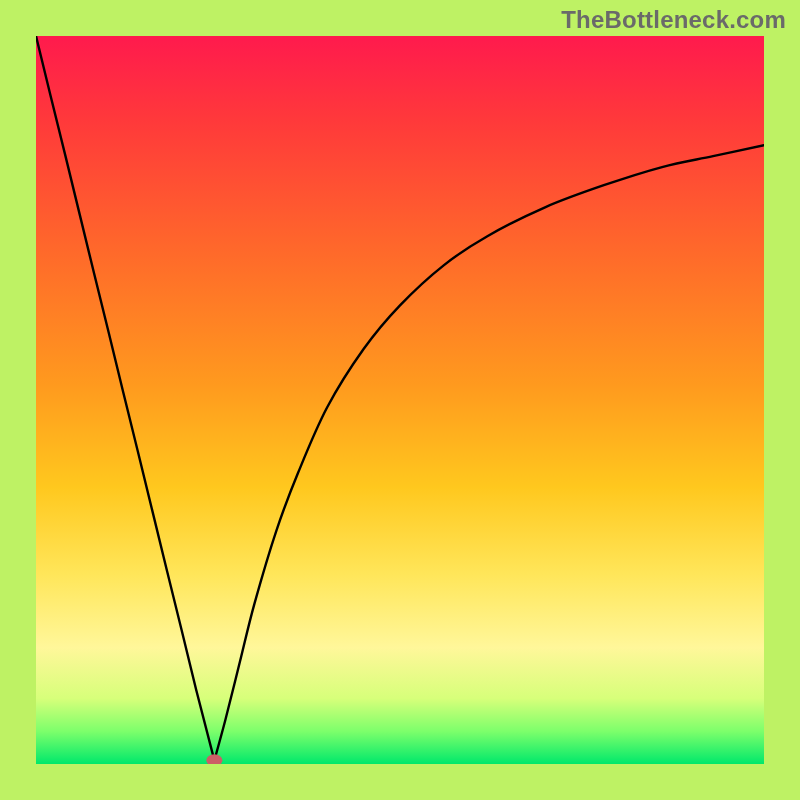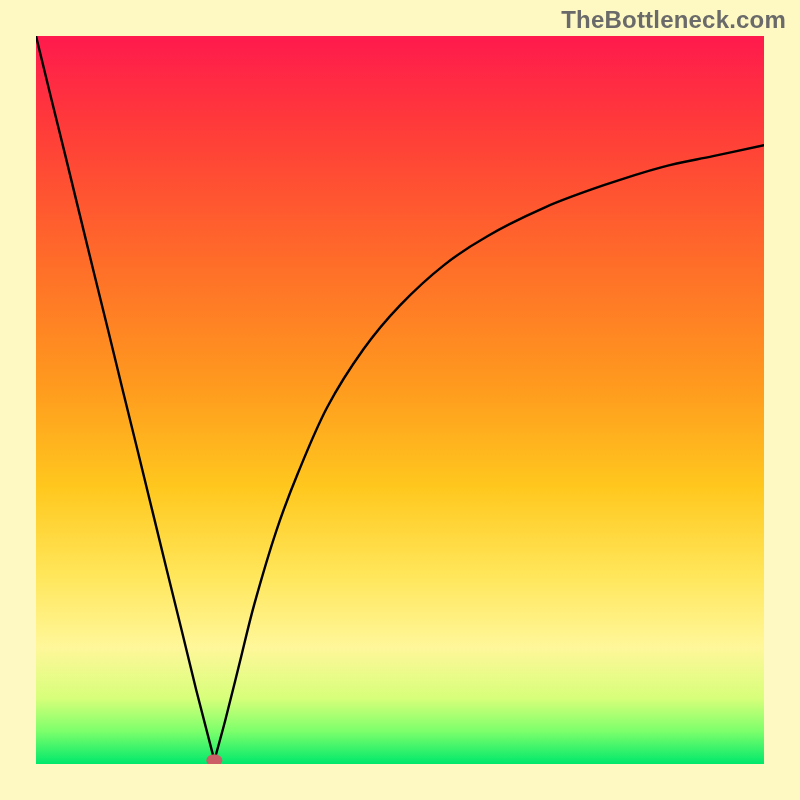--- a/index.html
+++ b/index.html
@@ -9,21 +9,21 @@
     height: 800px;
     background: #000;
     overflow: hidden;
   }
   .frame {
     position: absolute;
     top: 0;
     left: 0;
     width: 800px;
     height: 800px;
-    background: #fef9c3;
+    background: #bef264;
   }
   .plot {
     position: absolute;
     top: 36px;
     left: 36px;
     width: 728px;
     height: 728px;
   }
   .watermark {
     position: absolute;

